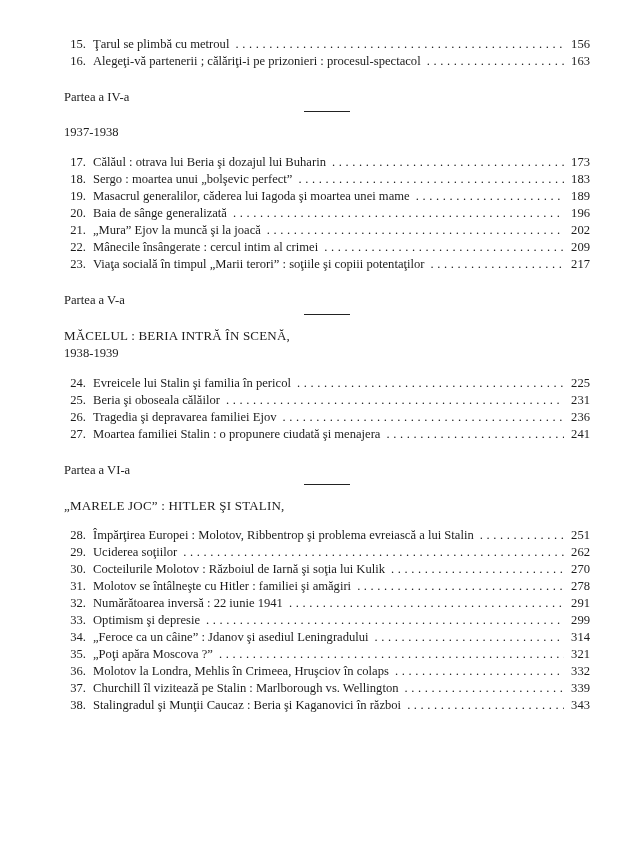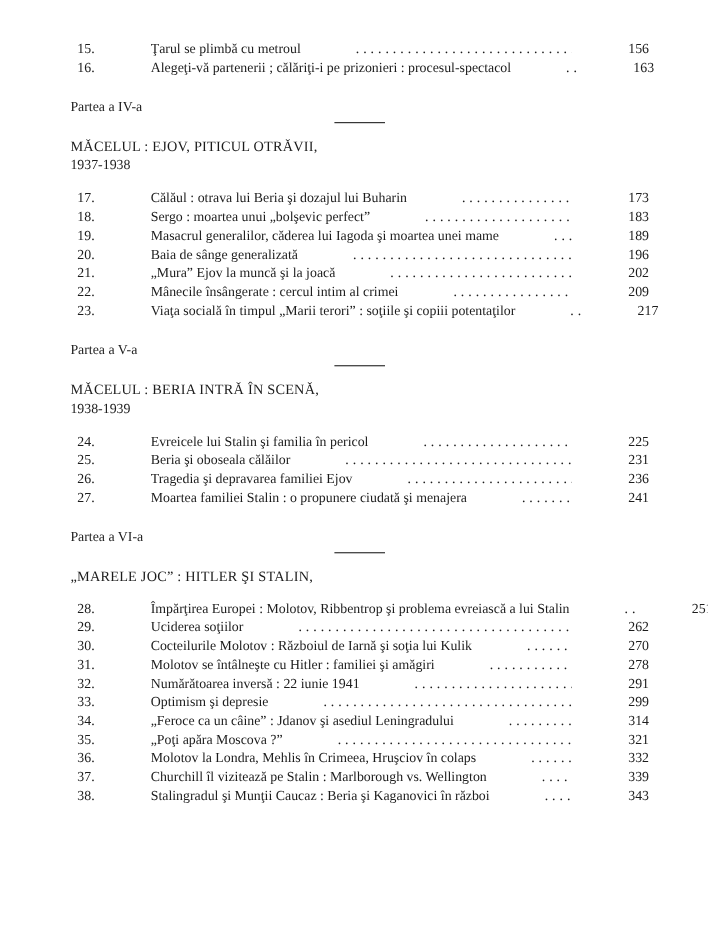--- a/index.html
+++ b/index.html
@@ -20,21 +20,20 @@
   }
   .entries {
     list-style: none;
     margin: 0;
     padding: 0;
   }
   .entry {
     display: flex;
     align-items: baseline;
     line-height: 17px;
-    gap: 44px;
   }
   .entry .num {
     flex: 0 0 22px;
     text-align: right;
     margin-right: 7px;
   }
   .entry .title {
     flex: 0 1 auto;
     white-space: nowrap;
   }
@@ -92,21 +91,20 @@
     <span class="num">16.</span>
     <span class="title">Alegeţi-vă partenerii ; călăriţi-i pe prizonieri : procesul-spectacol</span>
     <span class="dots" aria-hidden="true">............................................................................................................................................</span>
     <span class="pagenum">163</span>
   </li>
 </ul>
 
   <section class="part">
     <div class="part-label">Partea a IV-a</div>
     <div class="part-rule"></div>
-    <div class="part-title">MĂCELUL :  EJOV, PITICUL OTRĂVII,</div>
     <div class="part-years">1937-1938</div>
   </section>
 
   <ul class="entries">
   <li class="entry">
     <span class="num">17.</span>
     <span class="title">Călăul :  otrava lui Beria şi dozajul lui Buharin</span>
     <span class="dots" aria-hidden="true">............................................................................................................................................</span>
     <span class="pagenum">173</span>
   </li>

